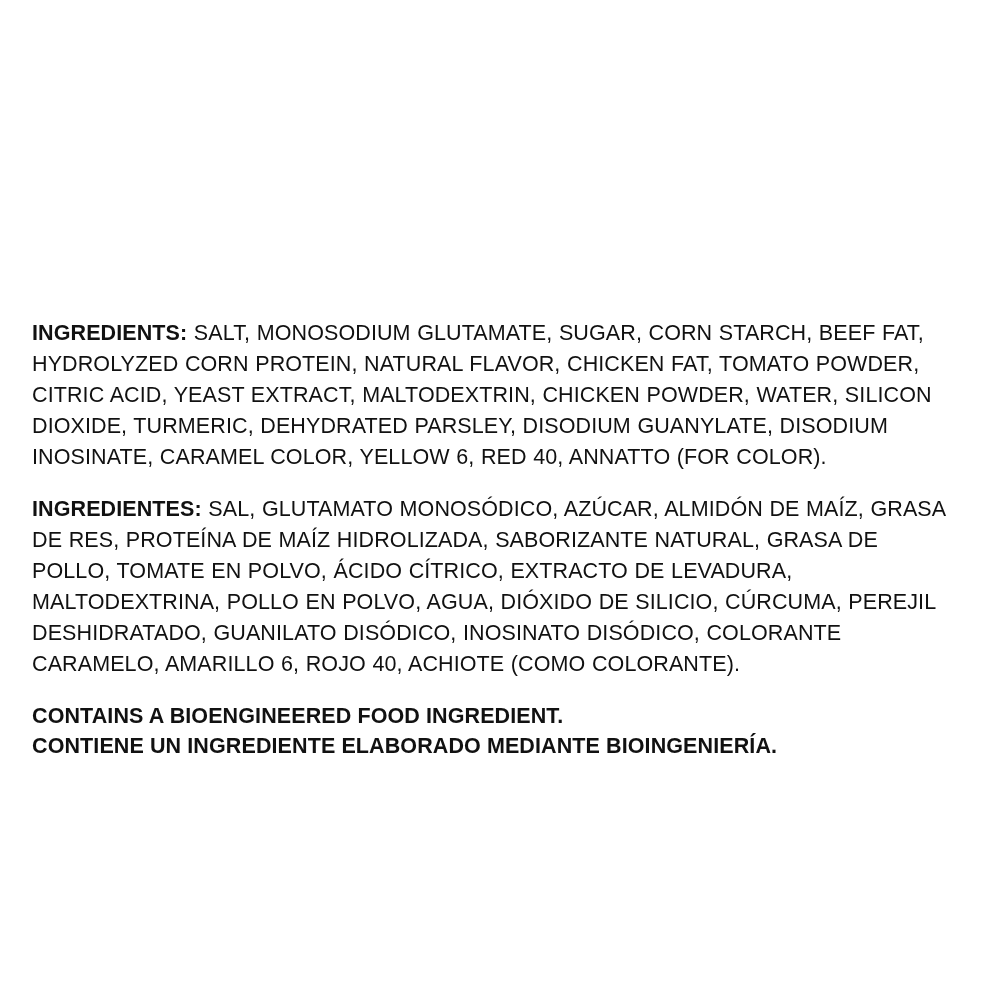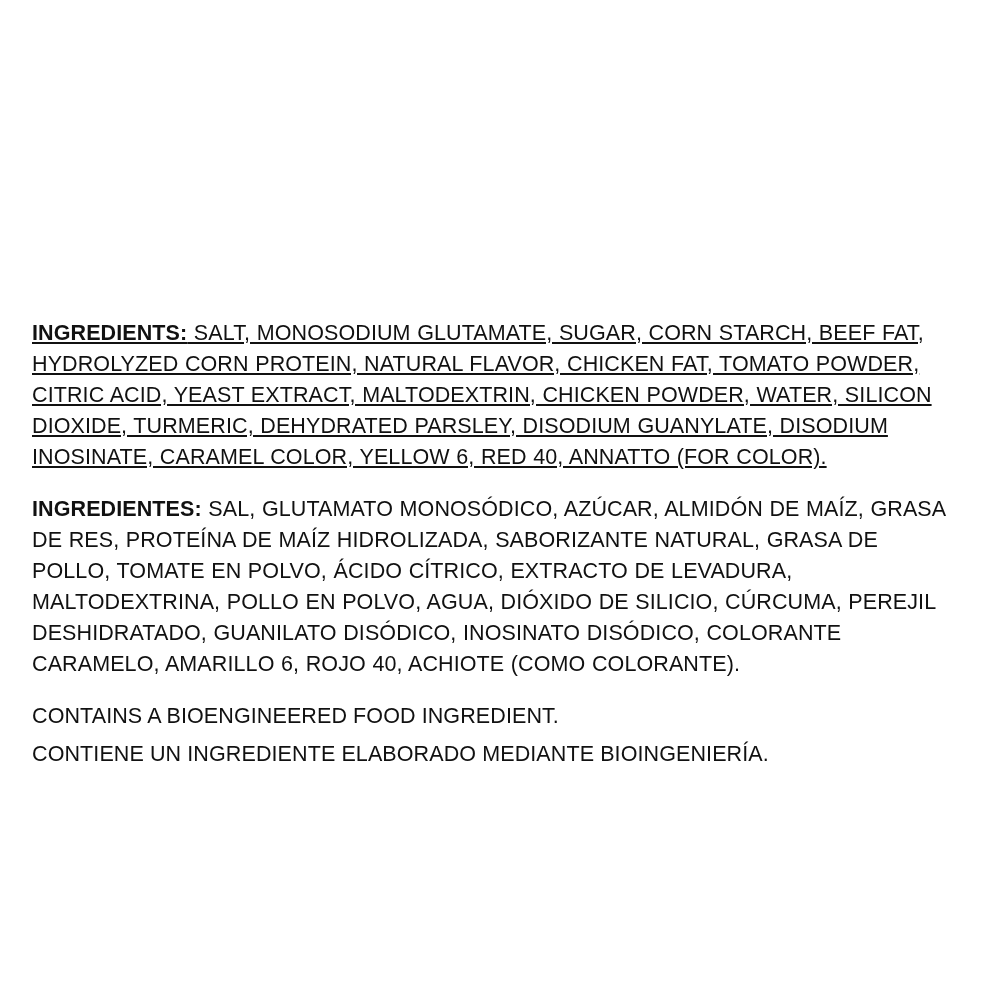--- a/index.html
+++ b/index.html
@@ -29,33 +29,32 @@
     letter-spacing: 0.1px;
     color: #111111;
     text-align: left;
     word-spacing: 0.5px;
   }
   .para .lead {
     font-weight: bold;
   }
   .block-en {
     margin-bottom: 2px;
-    text-decoration: underline;
   }
   .block-es {
   }
   .statement {
     font-size: 21.5px;
     line-height: 29px;
-    font-weight: normal;
+    font-weight: bold;
     letter-spacing: 0.1px;
     color: #111111;
   }
   .statement + .statement {
-    margin-top: 9px;
+    margin-top: 1px;
   }
 </style>
 </head>
 <body>
 
 <div class="label-panel">
 
   <div class="block block-en">
     <p class="para"><span class="lead">INGREDIENTS:</span><span> SALT, MONOSODIUM GLUTAMATE, SUGAR, CORN STARCH, BEEF FAT, HYDROLYZED CORN PROTEIN, NATURAL FLAVOR, CHICKEN FAT, TOMATO POWDER, CITRIC ACID, YEAST EXTRACT, MALTODEXTRIN, CHICKEN POWDER, WATER, SILICON DIOXIDE, TURMERIC, DEHYDRATED PARSLEY, DISODIUM GUANYLATE, DISODIUM INOSINATE, CARAMEL COLOR, YELLOW 6, RED 40, ANNATTO (FOR COLOR).</span></p>
   </div>

